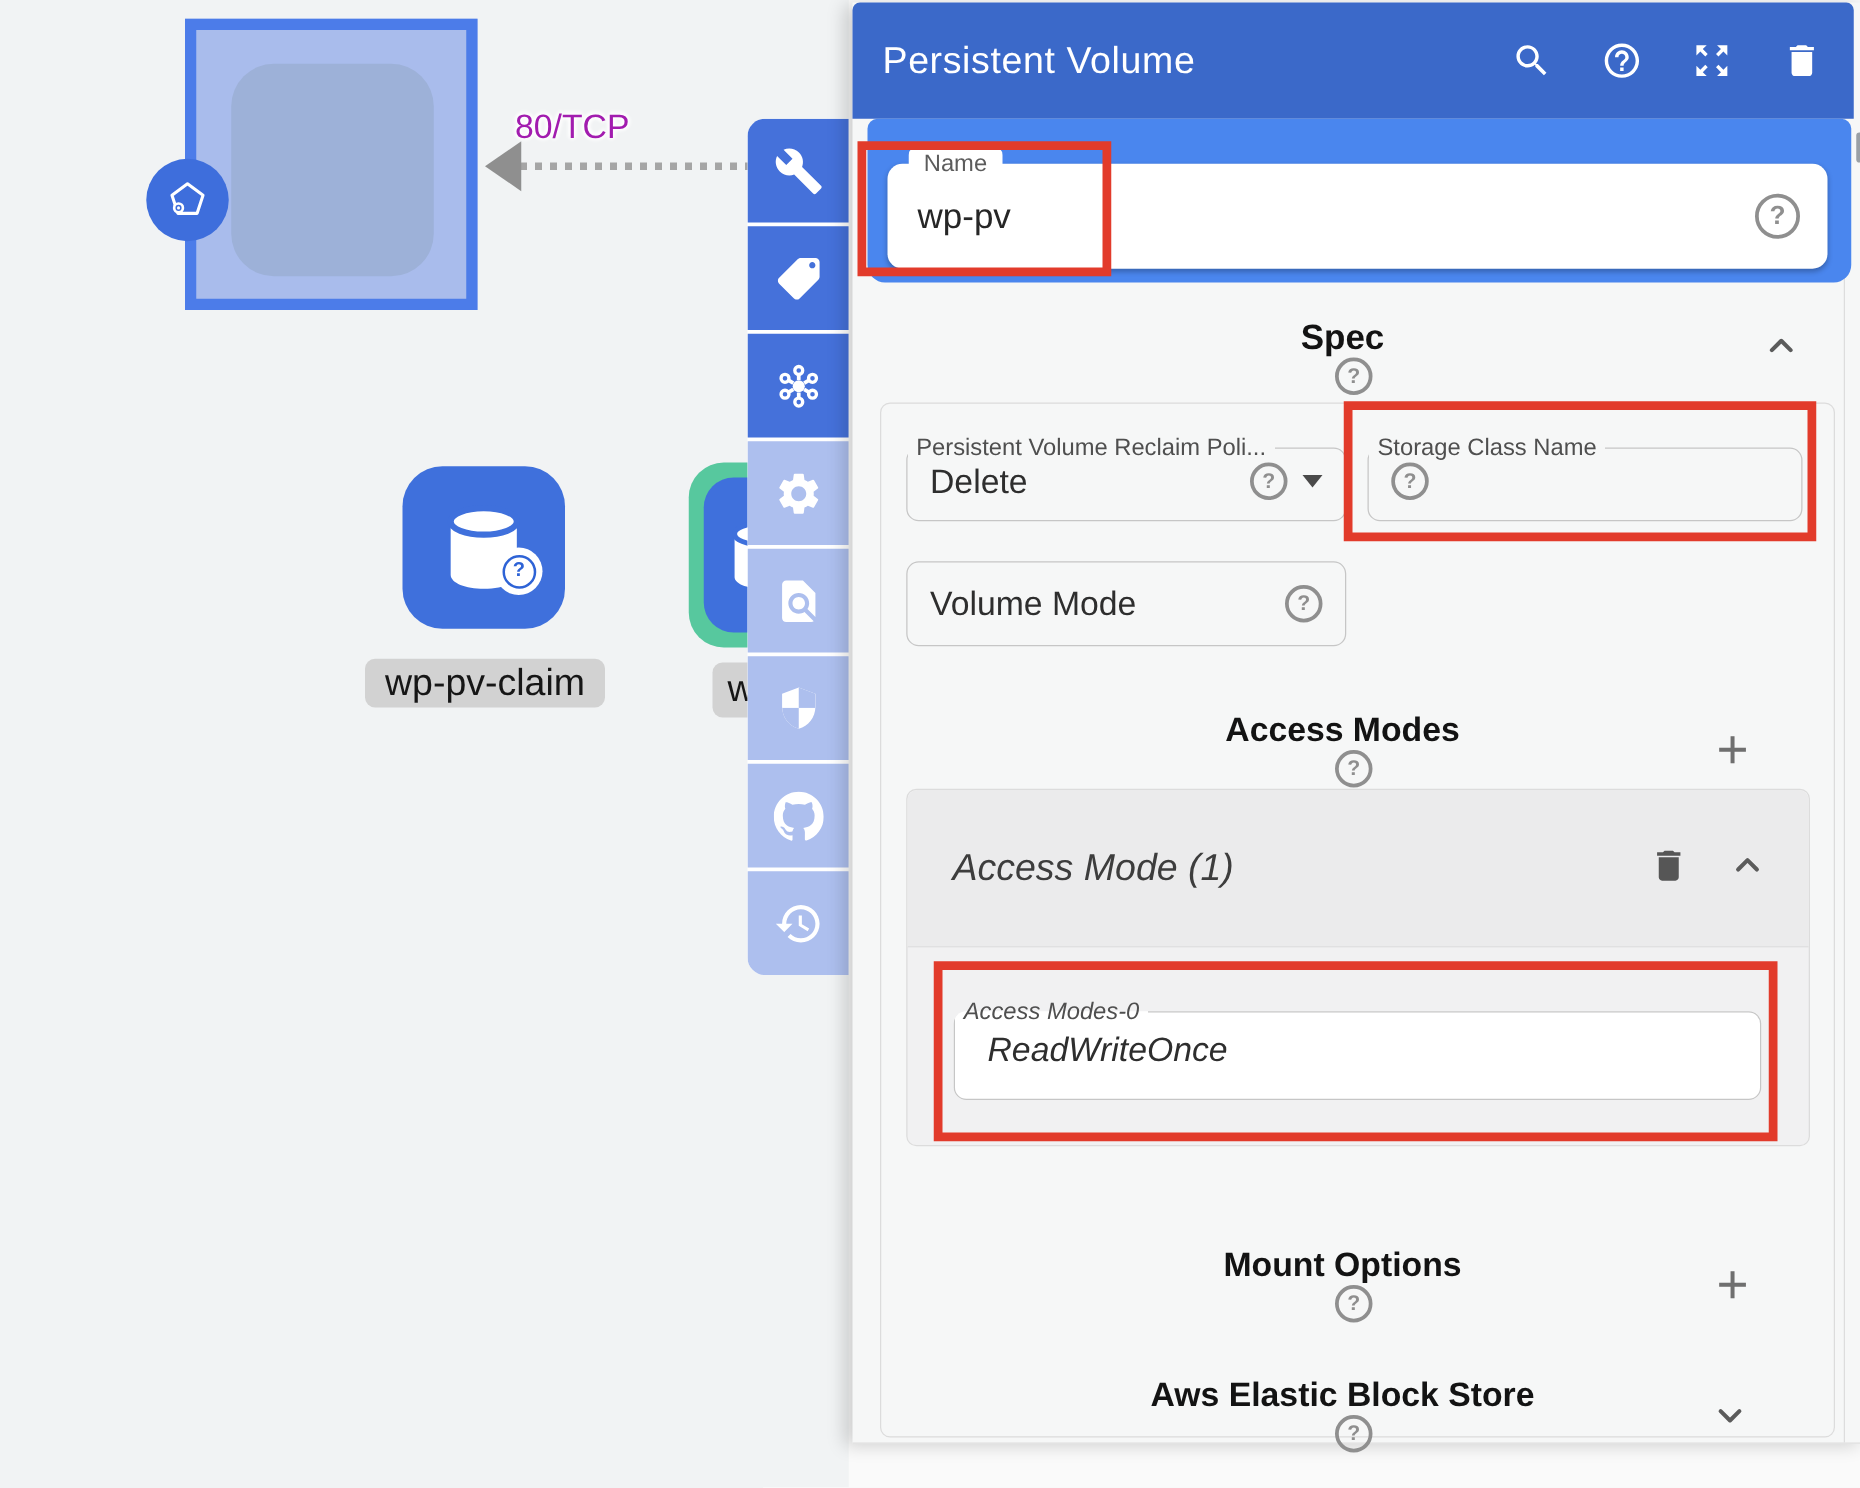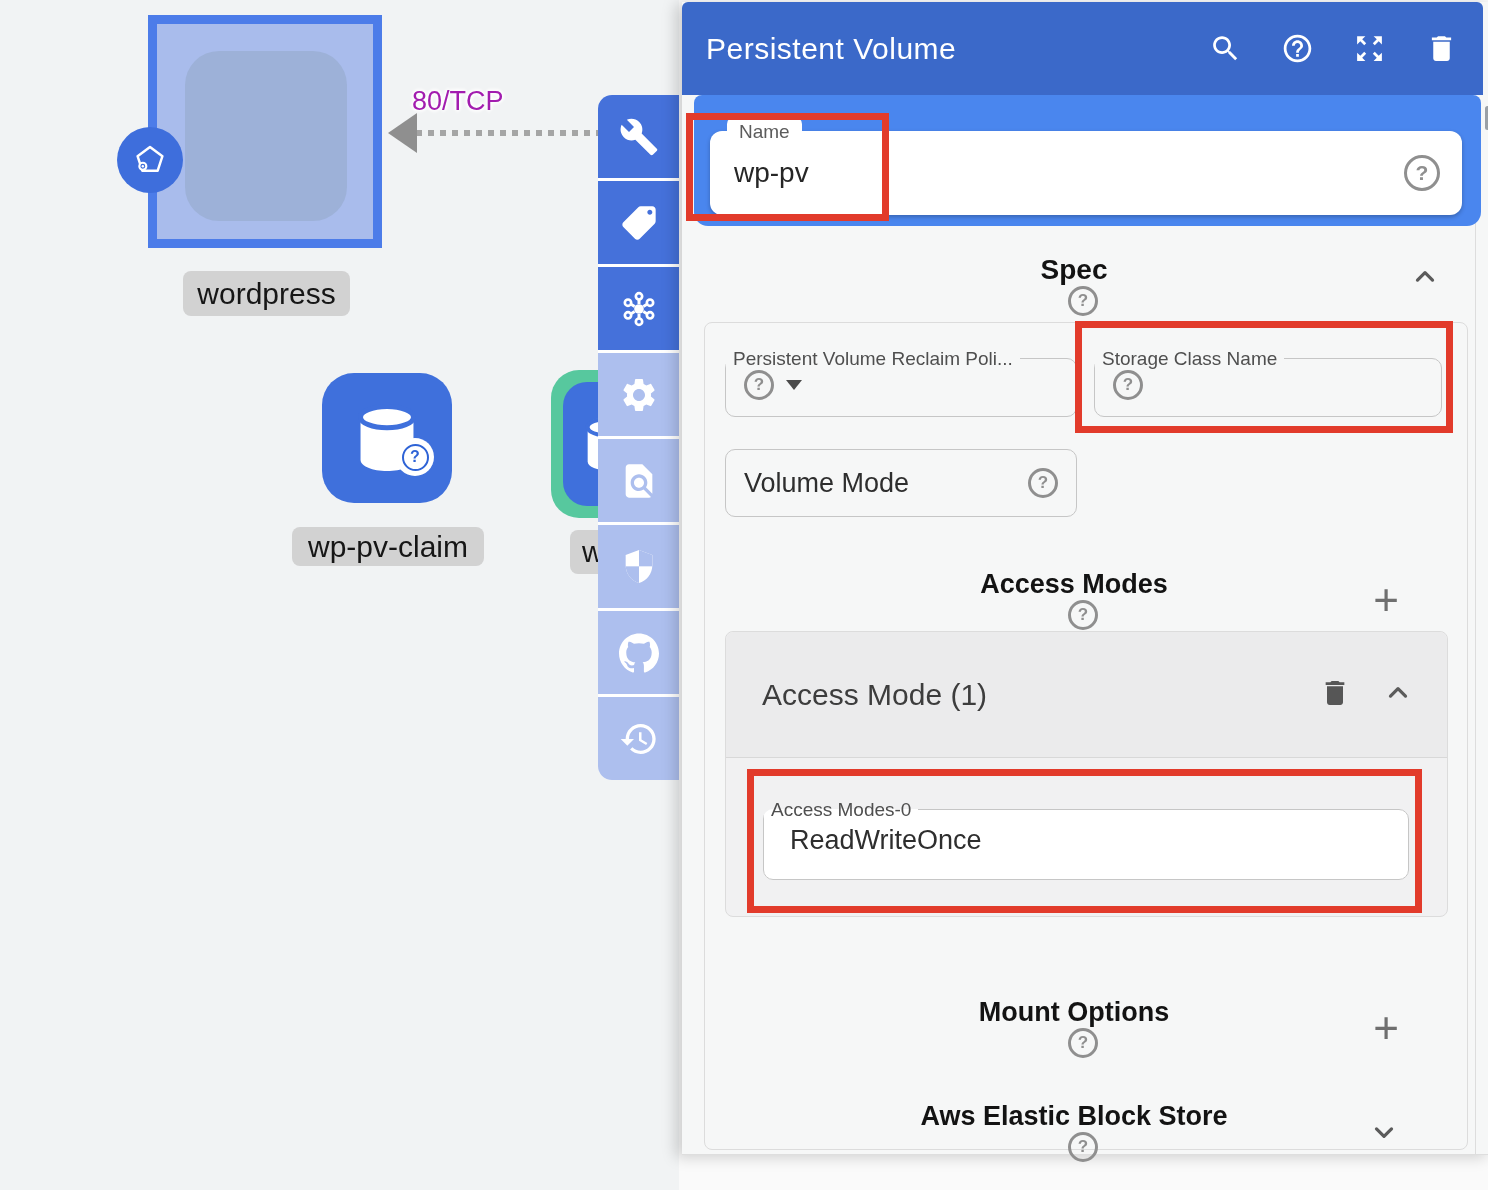--- a/index.html
+++ b/index.html
@@ -112,21 +112,21 @@
 
   .fs-reclaim{left:20px;top:26px;width:352px;height:68px;}
   .fs-storage{left:389px;top:26px;width:348px;height:68px;}
   .fs-volume{left:20px;top:126px;width:352px;height:68px;}
 
   .access-header{left:20px;top:246px;width:698px;}
   .mount-header{left:20px;top:674px;width:698px;}
   .ebs-header{left:20px;top:778px;width:698px;}
 
   .access-card{position:absolute;left:20px;top:308px;width:723px;height:286px;border:1.5px solid #dcdcdc;
-    border-radius:8px;background:#f1f1f2;}
+    border-radius:8px;background:#f1f1f2;font-style:italic;}
   .card-header{height:126px;background:#ebebec;border-radius:8px 8px 0 0;border-bottom:1.5px solid #d8d8d8;
     display:flex;align-items:center;position:relative;}
   .card-title{margin-left:36px;font-size:30px;color:#3d3d3d;}
   .card-trash{position:absolute;right:96px;top:50%;transform:translateY(-50%);cursor:pointer;}
   .card-trash svg{width:32px;height:32px;fill:#565656;}
   .card-chevron{position:absolute;right:34px;top:50%;transform:translateY(-50%);cursor:pointer;}
   .fs-accessmode{left:37px;top:168px;width:646px;height:80px;background:#fff;}
   .fs-accessmode .fs-row{height:46px;padding-left:26px;}
 
   
@@ -145,21 +145,20 @@
     <div class="node-wordpress">
       <div class="inner"></div>
     </div>
     <div class="pod-badge">
       <svg viewBox="0 0 24 24" width="42" height="42">
         <path d="M12 4.6l7.1 5.2-2.7 8.3H7.6L4.9 9.8z" fill="none" stroke="#fff" stroke-width="1.4" stroke-linejoin="round"></path>
         <circle cx="7.9" cy="15.6" r="2" fill="#3E6EDC" stroke="#fff" stroke-width="1.2"></circle>
         <circle cx="7.9" cy="15.6" r="0.7" fill="#fff"></circle>
       </svg>
     </div>
-    <div class="node-label label-wordpress">wordpress</div>
 
     <div class="edge-line"></div>
     <div class="edge-arrowhead"></div>
     <div class="edge-label">80/TCP</div>
 
     <div class="node-claim">
       <svg viewBox="0 0 24 26" width="80" height="86">
         <path d="M4 6.4C4 4.4 7.6 3 12 3s8 1.4 8 3.4v13.2c0 2-3.6 3.4-8 3.4s-8-1.4-8-3.4z" fill="#fff"></path>
         <ellipse cx="12" cy="6.7" rx="8" ry="3.2" fill="#fff" stroke="#3F70DC" stroke-width="1.5"></ellipse>
       </svg>
@@ -294,20 +293,21 @@
       <svg viewBox="0 0 24 24">
           <polyline points="6 14.5 12 8.5 18 14.5"></polyline>
         </svg>
     </div>
 
     <div class="spec-container">
 
       <fieldset class="outlined fs-reclaim">
         <legend>Persistent Volume Reclaim Poli...</legend>
         <div class="fs-row">
+          <span class="fs-value">Delete</span>
           <span class="help-circle">?</span>
           <span class="select-caret"></span>
         </div>
       </fieldset>
 
       <fieldset class="outlined fs-storage">
         <legend>Storage Class Name</legend>
         <div class="fs-row">
           <span class="help-circle">?</span>
         </div>

